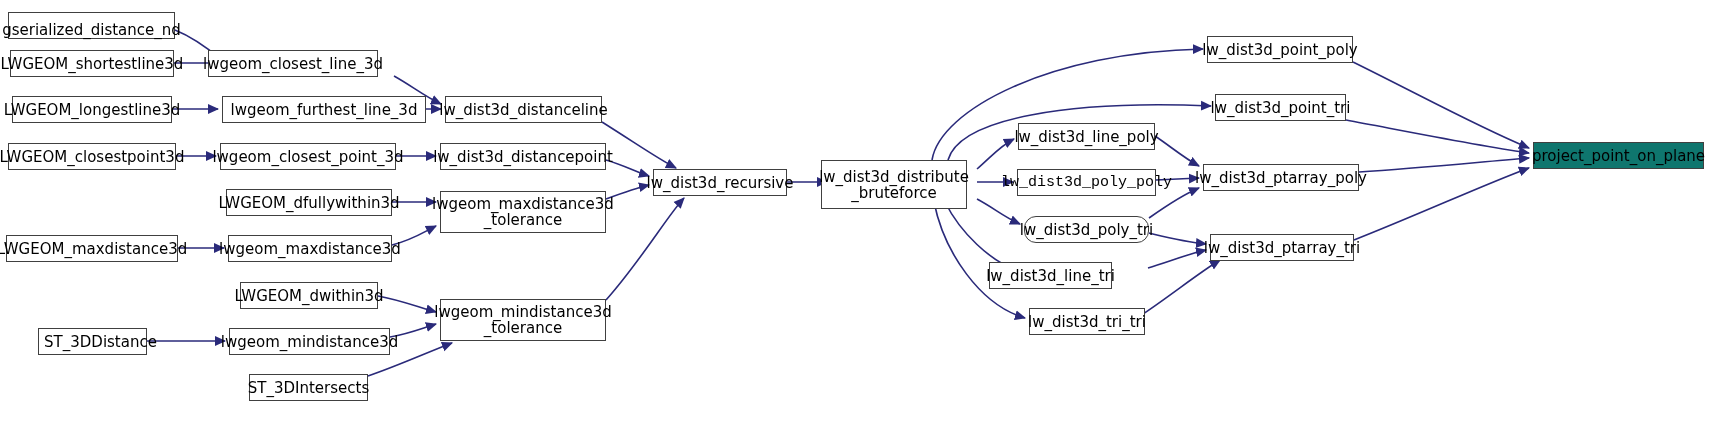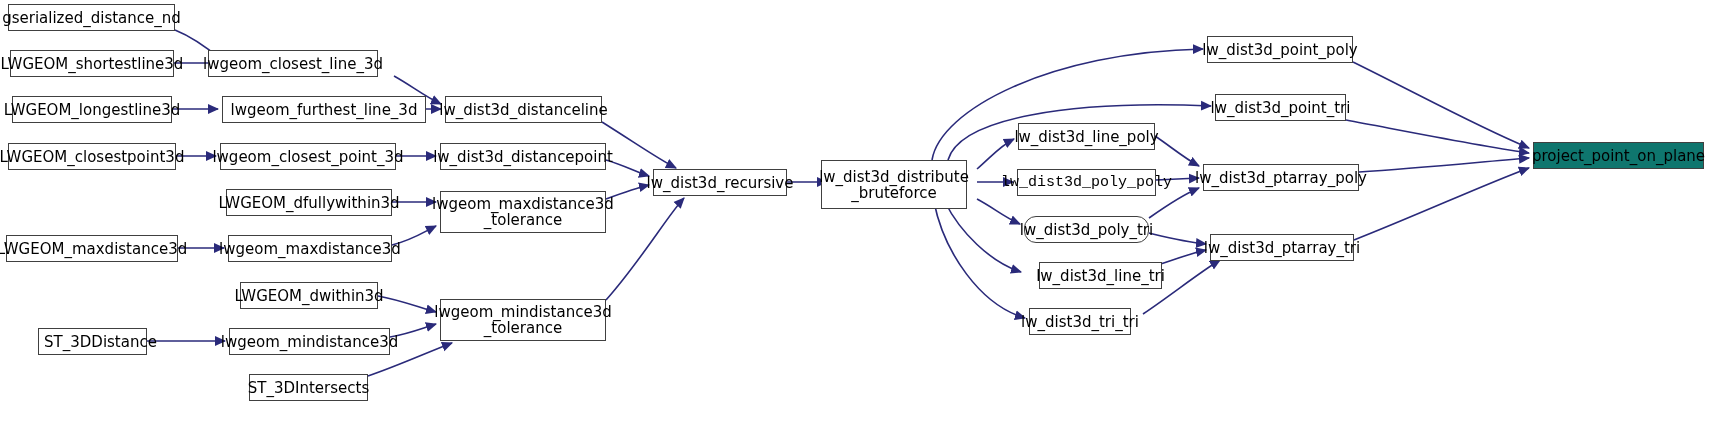--- a/index.html
+++ b/index.html
@@ -76,21 +76,21 @@
         <path d="M1156,180 L1199,178" marker-end="url(#arrow)" stroke="#2a2a7a"></path>
         <path d="M1149,218 C1166,206 1182,195 1199,188" marker-end="url(#arrow)" stroke="#2a2a7a"></path>
         <path d="M1359,172 C1420,168 1480,162 1529,158" marker-end="url(#arrow)" stroke="#2a2a7a"></path>
         <path d="M1149,233 C1170,238 1186,242 1206,244" marker-end="url(#arrow)" stroke="#2a2a7a"></path>
         <path d="M1148,268 C1168,262 1188,254 1206,250" marker-end="url(#arrow)" stroke="#2a2a7a"></path>
         <path d="M1143,314 C1170,296 1200,272 1220,260" marker-end="url(#arrow)" stroke="#2a2a7a"></path>
         <path d="M1354,240 C1420,214 1490,182 1529,168" marker-end="url(#arrow)" stroke="#2a2a7a"></path>
       </g>
   </svg>
   <div id="node-layer">
-      <div class="node" style="left: 8px; top: 4px; width: 167px; height: 27px;"><span>gserialized_distance_nd</span></div>
+      <div class="node" style="left: 8px; top: 12px; width: 167px; height: 27px; align-items: flex-end;"><span>gserialized_distance_nd</span></div>
       <div class="node" style="left: 10px; top: 50px; width: 164px; height: 27px;"><span>LWGEOM_shortestline3d</span></div>
       <div class="node" style="left: 12px; top: 96px; width: 160px; height: 27px; justify-content: center;"><span>LWGEOM_longestline3d</span></div>
       <div class="node" style="left: 8px; top: 143px; width: 168px; height: 27px;"><span>LWGEOM_closestpoint3d</span></div>
       <div class="node" style="left: 6px; top: 235px; width: 172px; height: 27px;"><span>LWGEOM_maxdistance3d</span></div>
       <div class="node" style="left: 38px; top: 328px; width: 109px; height: 27px; padding-left: 16px;"><span>ST_3DDistance</span></div>
       <div class="node" style="left: 208px; top: 50px; width: 170px; height: 27px;"><span>lwgeom_closest_line_3d</span></div>
       <div class="node" style="left: 222px; top: 96px; width: 204px; height: 27px;"><span>lwgeom_furthest_line_3d</span></div>
       <div class="node" style="left: 220px; top: 143px; width: 176px; height: 27px;"><span>lwgeom_closest_point_3d</span></div>
       <div class="node" style="left: 226px; top: 189px; width: 166px; height: 27px;"><span>LWGEOM_dfullywithin3d</span></div>
       <div class="node" style="left: 228px; top: 235px; width: 164px; height: 27px;"><span>lwgeom_maxdistance3d</span></div>
@@ -102,21 +102,21 @@
       <div class="node" style="left: 440px; top: 191px; width: 166px; height: 42px;"><span>lwgeom_maxdistance3d
 _tolerance</span></div>
       <div class="node" style="left: 440px; top: 299px; width: 166px; height: 42px;"><span>lwgeom_mindistance3d
 _tolerance</span></div>
       <div class="node" style="left: 653px; top: 169px; width: 134px; height: 27px;"><span>lw_dist3d_recursive</span></div>
       <div class="node" style="left: 785px; top: 160px; width: 146px; height: 49px; margin-left: 36px;"><span>lw_dist3d_distribute
 _bruteforce</span></div>
       <div class="node" style="left: 1018px; top: 123px; width: 137px; height: 27px;"><span>lw_dist3d_line_poly</span></div>
       <div class="node" style="left: 1017px; top: 169px; width: 139px; height: 27px; font-family: Liberation Mono, monospace;"><span>lw_dist3d_poly_poly</span></div>
       <div class="node" style="left: 1024px; top: 216px; width: 125px; height: 27px; border-radius: 12px;"><span>lw_dist3d_poly_tri</span></div>
-      <div class="node" style="left: 1039px; top: 262px; width: 123px; height: 27px; justify-content: center;"><span>lw_dist3d_line_tri</span></div>
-      <div class="node" style="left: 1029px; top: 308px; width: 102px; height: 27px;"><span>lw_dist3d_tri_tri</span></div>
+      <div class="node" style="left: 989px; top: 262px; width: 123px; height: 27px; justify-content: center;"><span>lw_dist3d_line_tri</span></div>
+      <div class="node" style="left: 1029px; top: 308px; width: 116px; height: 27px;"><span>lw_dist3d_tri_tri</span></div>
       <div class="node" style="left: 1207px; top: 36px; width: 146px; height: 27px;"><span>lw_dist3d_point_poly</span></div>
       <div class="node" style="left: 1215px; top: 94px; width: 131px; height: 27px;"><span>lw_dist3d_point_tri</span></div>
       <div class="node" style="left: 1203px; top: 164px; width: 156px; height: 27px;"><span>lw_dist3d_ptarray_poly</span></div>
       <div class="node" style="left: 1210px; top: 234px; width: 144px; height: 27px;"><span>lw_dist3d_ptarray_tri</span></div>
       <div class="node highlight" style="left: 1533px; top: 142px; width: 171px; height: 27px;"><span>project_point_on_plane</span></div>
     </div>
 </div>
 
 </body></html>

